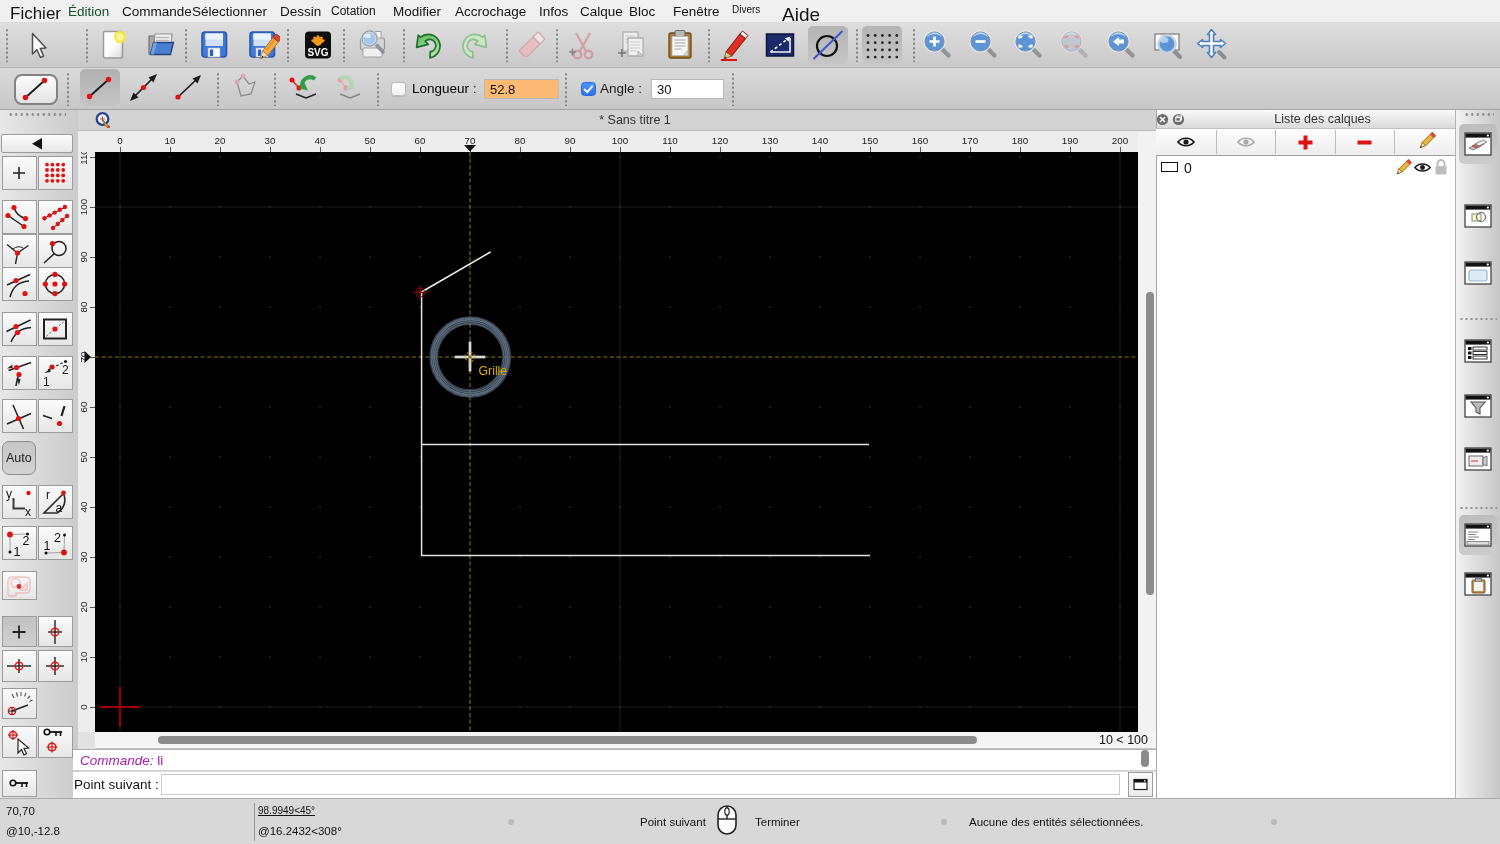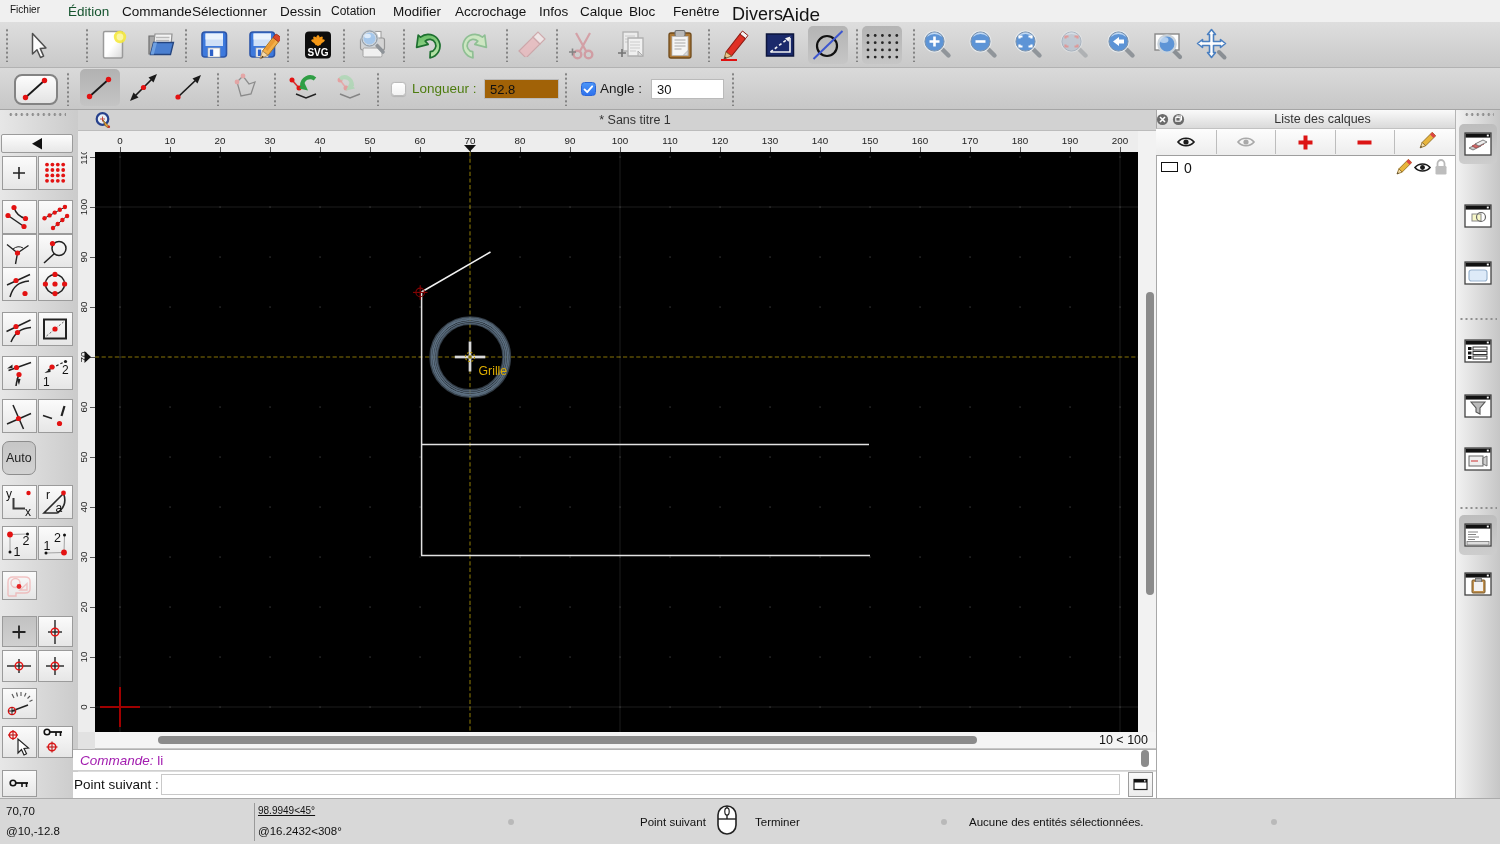--- a/index.html
+++ b/index.html
@@ -4,33 +4,33 @@
 *{margin:0;padding:0;box-sizing:border-box;}
 html,body{width:1500px;height:844px;overflow:hidden;}
 body{font-family:"Liberation Sans",sans-serif;background:#dcdcdc;position:relative;}
 .abs{position:absolute;}
 .btn{position:absolute;background:linear-gradient(#fdfdfd,#e7e7e7);border:1px solid #9b9b9b;}
 svg{display:block;}
 </style></head>
 <body>
 
 <div class="abs" style="left:0;top:0;width:1500px;height:22px;background:#f0f0f0;"></div>
-<div class="abs" style="left:10px;top:3.5px;font-size:10px;color:#131313;">Fichier</div>
+<div class="abs" style="left:10px;top:3.5px;font-size:17px;color:#131313;">Fichier</div>
 <div class="abs" style="left:68px;top:3.5px;font-size:13.5px;color:#14532d;">Édition</div>
 <div class="abs" style="left:122px;top:3.5px;font-size:13.5px;color:#131313;">Commande</div>
 <div class="abs" style="left:192px;top:3.5px;font-size:13.5px;color:#131313;">Sélectionner</div>
 <div class="abs" style="left:280px;top:3.5px;font-size:13.5px;color:#131313;">Dessin</div>
 <div class="abs" style="left:331px;top:3.5px;font-size:12px;color:#131313;">Cotation</div>
 <div class="abs" style="left:393px;top:3.5px;font-size:13.5px;color:#131313;">Modifier</div>
 <div class="abs" style="left:455px;top:3.5px;font-size:13.5px;color:#131313;">Accrochage</div>
 <div class="abs" style="left:539px;top:3.5px;font-size:13.5px;color:#131313;">Infos</div>
 <div class="abs" style="left:580px;top:3.5px;font-size:13.5px;color:#131313;">Calque</div>
 <div class="abs" style="left:629px;top:3.5px;font-size:13.5px;color:#131313;">Bloc</div>
 <div class="abs" style="left:673px;top:3.5px;font-size:13.5px;color:#131313;">Fenêtre</div>
-<div class="abs" style="left:732px;top:3.5px;font-size:18px;color:#131313;">Divers</div>
+<div class="abs" style="left:732px;top:3.5px;font-size:10px;color:#131313;">Divers</div>
 <div class="abs" style="left:782px;top:3.5px;font-size:19px;color:#131313;">Aide</div>
 <div class="abs" style="left:0;top:22px;width:1500px;height:46px;background:linear-gradient(#dedede,#c9c9c9);border-bottom:1px solid #b2b2b2;"></div>
 <div class="abs" style="left:6px;top:28px;width:2px;height:34px;background-image:radial-gradient(circle,#777 38%,transparent 46%);background-size:2px 4.5px;"></div>
 <div class="abs" style="left:86px;top:28px;width:2px;height:34px;background-image:radial-gradient(circle,#777 38%,transparent 46%);background-size:2px 4.5px;"></div>
 <div class="abs" style="left:185px;top:28px;width:2px;height:34px;background-image:radial-gradient(circle,#777 38%,transparent 46%);background-size:2px 4.5px;"></div>
 <div class="abs" style="left:287px;top:28px;width:2px;height:34px;background-image:radial-gradient(circle,#777 38%,transparent 46%);background-size:2px 4.5px;"></div>
 <div class="abs" style="left:343px;top:28px;width:2px;height:34px;background-image:radial-gradient(circle,#777 38%,transparent 46%);background-size:2px 4.5px;"></div>
 <div class="abs" style="left:403px;top:28px;width:2px;height:34px;background-image:radial-gradient(circle,#777 38%,transparent 46%);background-size:2px 4.5px;"></div>
 <div class="abs" style="left:506px;top:28px;width:2px;height:34px;background-image:radial-gradient(circle,#777 38%,transparent 46%);background-size:2px 4.5px;"></div>
 <div class="abs" style="left:556px;top:28px;width:2px;height:34px;background-image:radial-gradient(circle,#777 38%,transparent 46%);background-size:2px 4.5px;"></div>
@@ -293,22 +293,22 @@
     <g opacity="0.6">
       <path d="M8 24 L18 28 L28 24" fill="none" stroke="#555" stroke-width="1.5"></path>
 <line x1="8" y1="10" x2="14" y2="18" stroke="#ef9090" stroke-width="1.6"></line>
 <circle cx="8" cy="10" r="2.5" fill="#ef8080"></circle>
       <circle cx="14" cy="18" r="2.5" fill="#ef8080"></circle>
 <path d="M20 16 C20 8 13 5 8 9" fill="none" stroke="#9fd8a8" stroke-width="4"></path>
 <path d="M23 18.5 L14 20.5 L18 12 Z" fill="#9fd8a8"></path>
     </g>
   </svg>
 <div class="abs" style="left:391px;top:81.5px;width:14.5px;height:14.5px;background:linear-gradient(#fff,#f2f2f2);border:1px solid #bbb;border-radius:3.5px;box-shadow:0 0.5px 1px rgba(0,0,0,0.12);"></div>
-<div class="abs" style="left:412px;top:81px;font-size:13.5px;color:#4d7c0f;">Longueur :</div>
-<div class="abs" style="left:484px;top:78.5px;width:74.5px;height:20.5px;background:#a16207;border:1px solid #bababa;font-size:13px;color:#111;padding:2px 0 0 5px;">52.8</div>
+<div class="abs" style="left:412px;top:81px;font-size:13.5px;color:#000000;">Longueur :</div>
+<div class="abs" style="left:484px;top:78.5px;width:74.5px;height:20.5px;background:#fdba74;border:1px solid #bababa;font-size:13px;color:#111;padding:2px 0 0 5px;">52.8</div>
 <div class="abs" style="left:581px;top:81.5px;width:14.5px;height:14.5px;background:linear-gradient(#4b95f7,#2e72ee);border:1px solid #2a66d8;border-radius:3.5px;"></div>
 <svg class="abs" style="left:581px;top:81.5px;" width="14.5" height="14.5" viewBox="0 0 14 14">
     <path d="M3.4 7.2 L6 9.8 L10.8 4.2" fill="none" stroke="#fff" stroke-width="1.8" stroke-linecap="round" stroke-linejoin="round"></path>
   </svg>
 <div class="abs" style="left:600px;top:81px;font-size:13.5px;color:#1a1a1a;">Angle :</div>
 <div class="abs" style="left:651px;top:78.5px;width:73px;height:20.5px;background:#fff;border:1px solid #bababa;font-size:13px;color:#111;padding:2px 0 0 5px;">30</div>
 <div class="abs" style="left:78px;top:110px;width:1082px;height:21px;background:#d2d2d2;border-bottom:1px solid #bcbcbc;"></div>
 <svg class="abs" style="left:95px;top:112px;" width="16" height="16" viewBox="0 0 16 16">
 <circle cx="7.5" cy="7" r="5.8" fill="#e8eef4" stroke="#27418c" stroke-width="2.2"></circle>
 <path d="M5 7 h5 M7.5 4.5 v5" stroke="#c0392b" stroke-width="0.9"></path>

